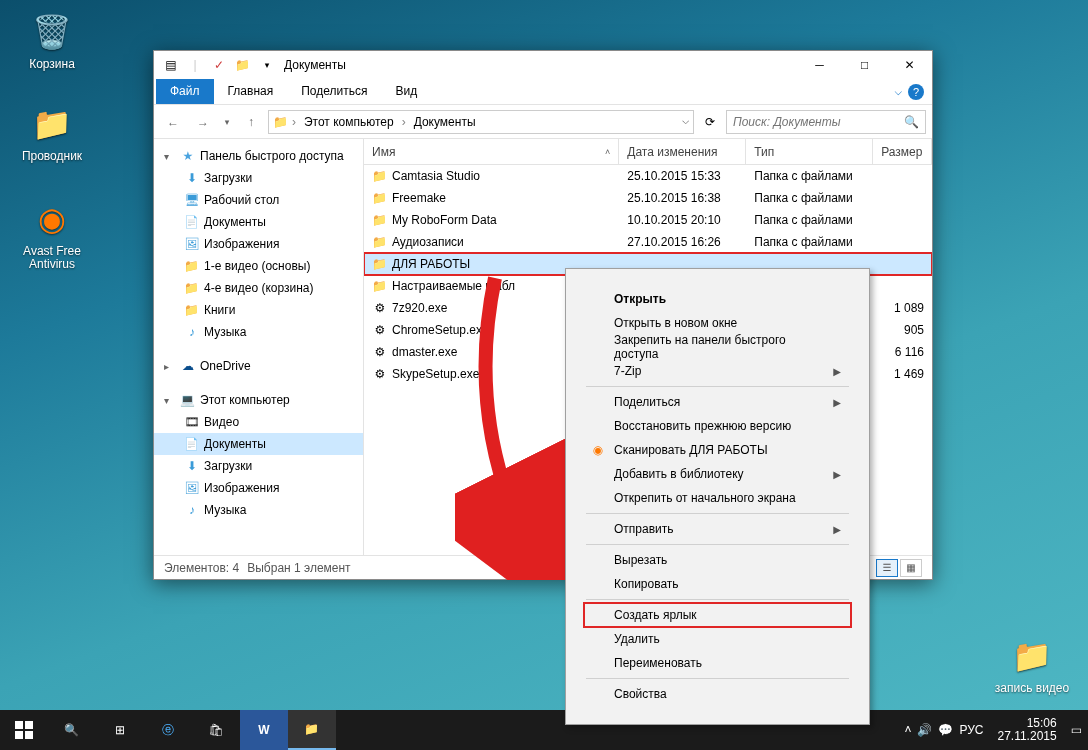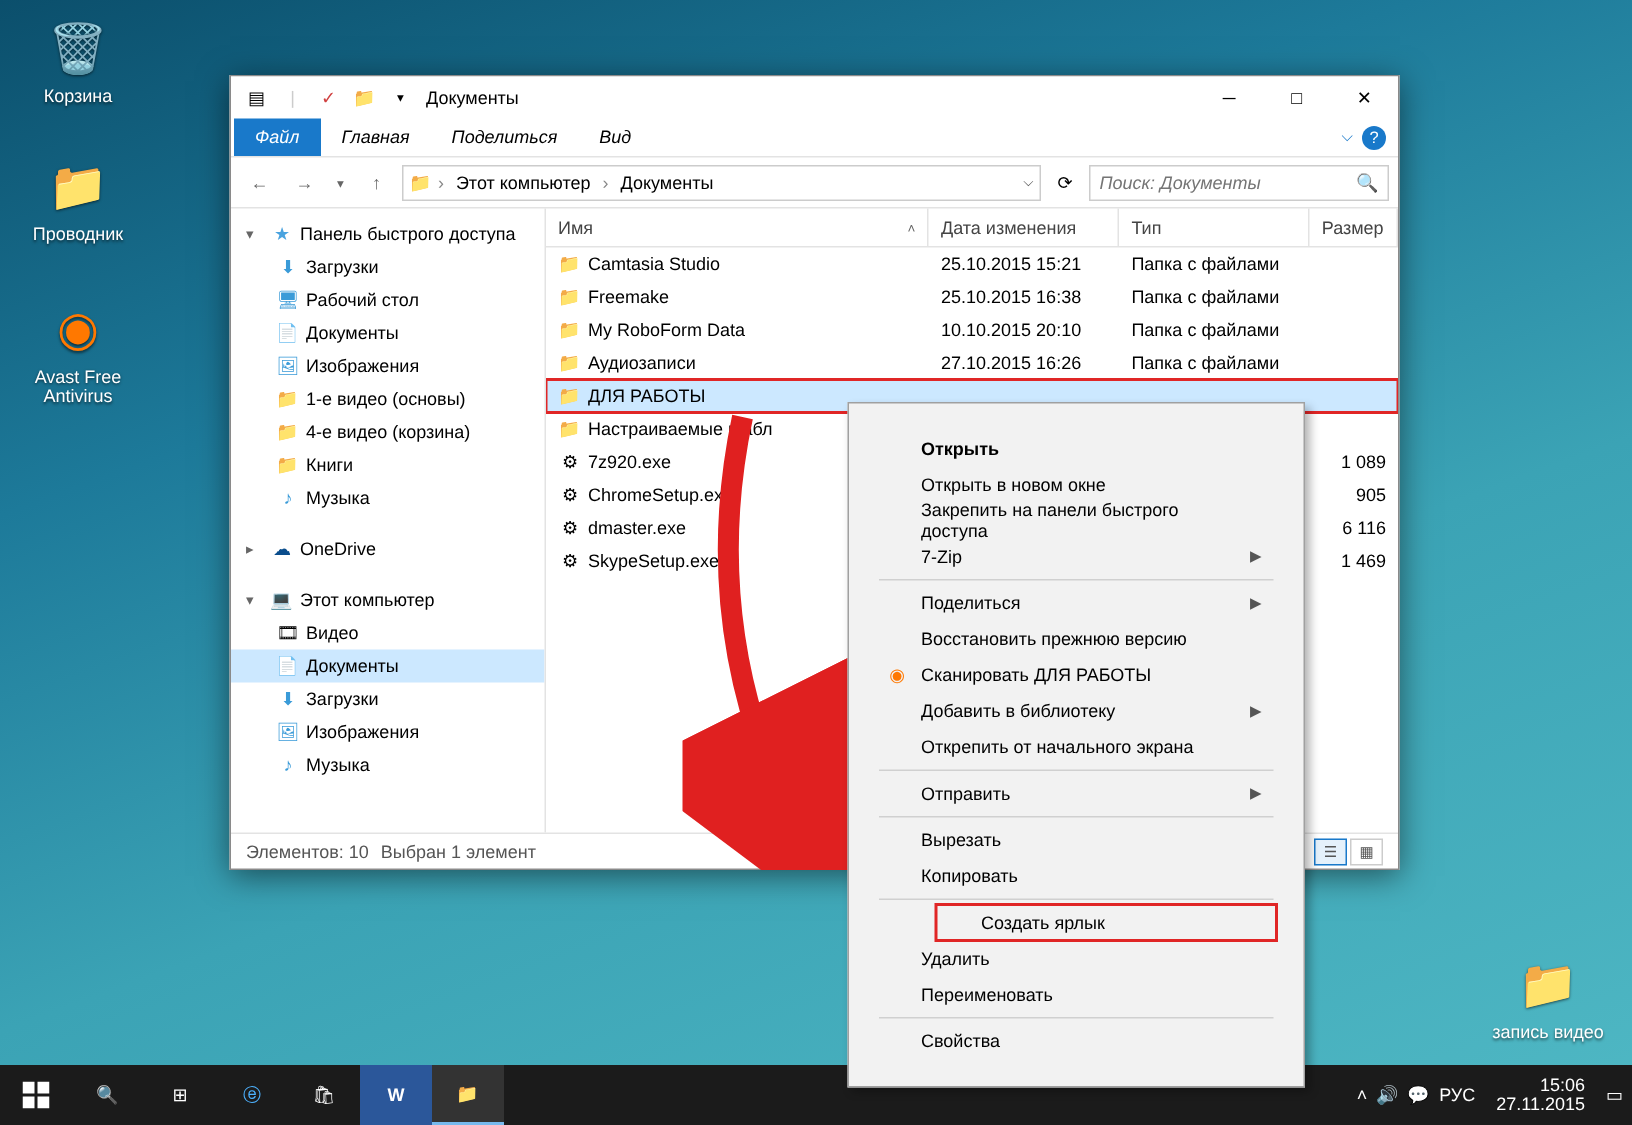--- a/index.html
+++ b/index.html
@@ -15,21 +15,21 @@
 .tray .clock { text-align:right; line-height:13px; padding:0 8px; }
 
 .win { position:absolute; left:153px; top:50px; width:780px; height:530px; background:#fff; border:1px solid #8a8a8a; box-shadow:0 4px 20px rgba(0,0,0,.5); display:flex; flex-direction:column; }
 .titlebar { height:28px; display:flex; align-items:center; padding-left:6px; background:#fff; }
 .titlebar .qat { display:flex; gap:2px; align-items:center; }
 .titlebar .qat div { width:22px; height:22px; display:flex; align-items:center; justify-content:center; }
 .titlebar .title { margin-left:6px; }
 .titlebar .winbtns { margin-left:auto; display:flex; }
 .titlebar .winbtns div { width:45px; height:28px; display:flex; align-items:center; justify-content:center; cursor:pointer; }
 .ribbon { height:26px; background:#fff; border-bottom:1px solid #e3e3e3; display:flex; align-items:stretch; padding-left:2px; }
-.ribbon .tab { padding:5px 14px 0; cursor:pointer;font-style:italic; }
+.ribbon .tab { padding:5px 14px 0; cursor:pointer; }
 .ribbon .file { background:#1979ca; color:#fff; }
 .ribbon .help { margin-left:auto; display:flex; align-items:center; padding:0 8px; gap:6px; color:#1979ca; }
 .addr { height:34px; display:flex; align-items:center; gap:4px; padding:0 6px; border-bottom:1px solid #e3e3e3; }
 .nav-arrow { width:26px; height:26px; display:flex; align-items:center; justify-content:center; color:#666; cursor:pointer; border-radius:2px; }
 .addrbox { flex:1; height:24px; border:1px solid #ccc; display:flex; align-items:center; padding:0 4px; gap:4px; }
 .addrbox .crumb { padding:0 4px; cursor:pointer; }
 .addrbox .sep { color:#888; }
 .refresh { width:24px; height:24px; display:flex; align-items:center; justify-content:center; cursor:pointer; }
 .search { width:200px; height:24px; border:1px solid #ccc; display:flex; align-items:center; padding:0 6px; color:#888; }
 .search input { border:none; outline:none; width:100%; font-style:italic; color:#888; }
@@ -50,21 +50,21 @@
 .row .c { padding:0 8px; overflow:hidden; white-space:nowrap; text-overflow:ellipsis; }
 .row .ic { width:16px; display:inline-block; margin-right:4px; text-align:center; }
 .c-name{width:262px} .c-date{width:130px} .c-type{width:130px} .c-size{width:60px;text-align:right}
 .status { height:24px; border-top:1px solid #e3e3e3; display:flex; align-items:center; padding:0 10px; color:#555; gap:8px; }
 .status .views { margin-left:auto; display:flex; gap:2px; }
 .status .views div { width:22px; height:18px; border:1px solid #ccc; cursor:pointer; display:flex; align-items:center; justify-content:center; font-size:10px; }
 .status .views div.on { border-color:#1979ca; background:#e5f1fb; }
 
 .ctx { position:absolute; left:565px; top:268px; width:305px; background:#f2f2f2; border:1px solid #a0a0a0; box-shadow:3px 3px 6px rgba(0,0,0,.3); padding:18px; z-index:10; }
 .ctx-item { height:24px; display:flex; align-items:center; padding:0 30px 0 30px; cursor:pointer; position:relative; }
-.ctx-item.hl { outline:2px solid #e02626; outline-offset:-1px;margin-left:40px; }
+.ctx-item.hl { outline:2px solid #e02626; outline-offset:-1px; }
 .ctx-item .arrow { position:absolute; right:10px; color:#555; font-size:10px; }
 .ctx-item .cic { position:absolute; left:6px; width:16px; text-align:center; }
 .ctx-sep { height:1px; background:#d0d0d0; margin:3px 2px; }
 
 .red-arrow { position:absolute; pointer-events:none; z-index:5; }
 
 .folder-ic { color:#ffca4b; }
 </style>
 </head>
 <body>
@@ -209,21 +209,21 @@
             <span>Имя</span> 
             <span style="font-size:9px;color:#666;margin-left:auto">˄</span>
           </div>
         <div class="c-date">Дата изменения</div>
         <div class="c-type">Тип</div>
         <div class="c-size">Размер</div>
       </div>
       <div class="list" id="rows">
           <div class="row">
             <div class="c c-name"><span class="ic folder-ic">📁</span>Camtasia Studio</div>
-            <div class="c c-date">25.10.2015 15:21</div>
+            <div class="c c-date">25.10.2015 15:33</div>
             <div class="c c-type">Папка с файлами</div>
             <div class="c c-size"></div>
           </div>
           <div class="row">
             <div class="c c-name"><span class="ic folder-ic">📁</span>Freemake</div>
             <div class="c c-date">25.10.2015 16:38</div>
             <div class="c c-type">Папка с файлами</div>
             <div class="c c-size"></div>
           </div>
           <div class="row">
@@ -271,21 +271,21 @@
           <div class="row">
             <div class="c c-name"><span class="ic">⚙</span>SkypeSetup.exe</div>
             <div class="c c-date"></div>
             <div class="c c-type"></div>
             <div class="c c-size">1 469</div>
           </div>
         </div>
     </div>
   </div>
   <div class="status">
-    <span>Элементов: 10</span>
+    <span>Элементов: 4</span>
     <span>Выбран 1 элемент</span>
     <div class="views">
       <div class="on">☰</div>
       <div>▦</div>
     </div>
   </div>
 </div>
 
 <div class="ctx">
   <div class="ctx-item">

